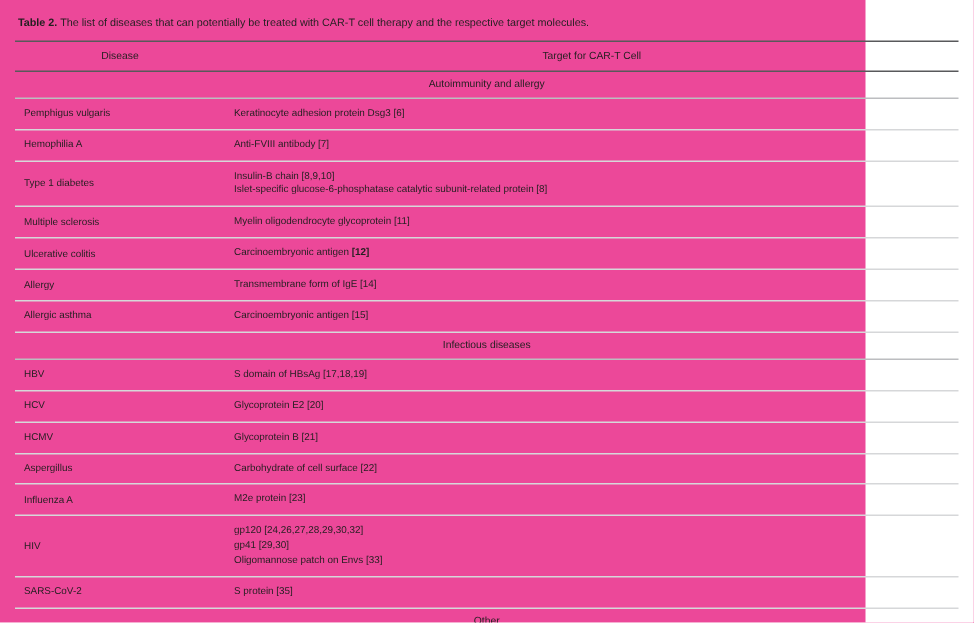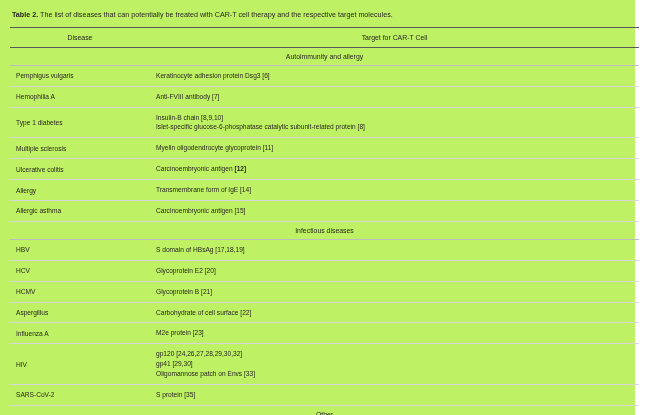--- a/index.html
+++ b/index.html
@@ -8,25 +8,25 @@
     background: #ffffff;
   }
   body {
     width: 649px;
     height: 415px;
     font-family: "Liberation Sans", sans-serif;
     color: #231f20;
     overflow: hidden;
   }
   .page {
-    width: 635px;
+    width: 577px;
     height: 415px;
     box-sizing: border-box;
     padding: 8px 10px 0 10px;
-    background: #bef264;
+    background: #ec4899;
   }
   .caption {
     font-size: 7.2px;
     line-height: 1.35;
     color: #231f20;
     margin: 2px 0 7px 2px;
   }
   .caption .caption-label {
     font-weight: bold;
   }

